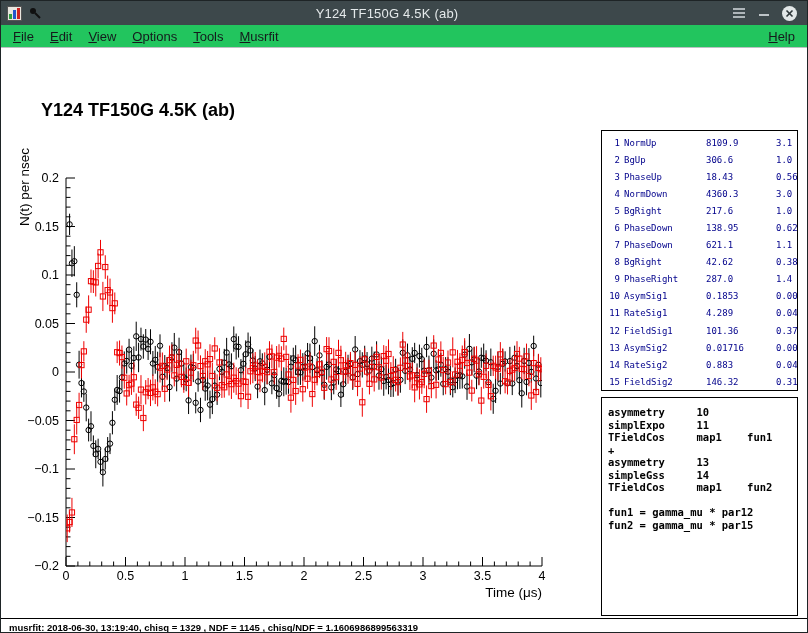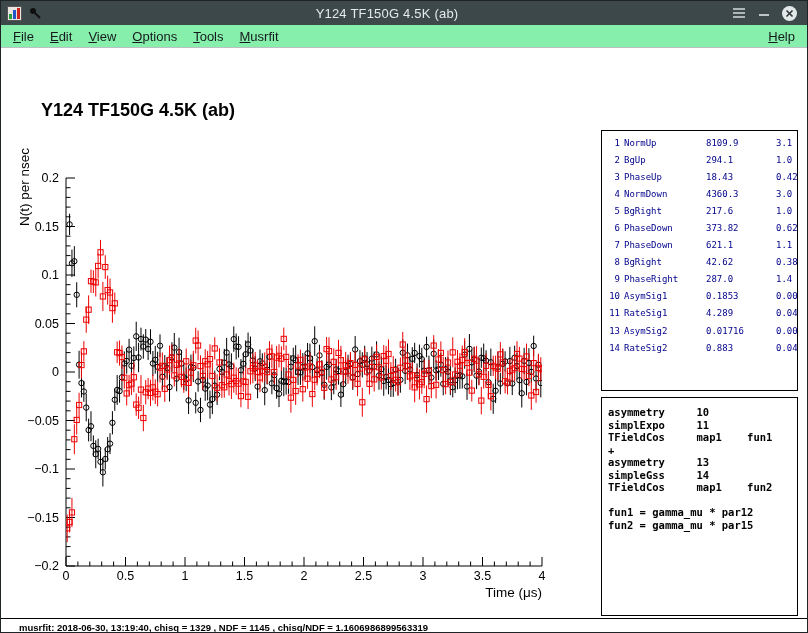--- a/index.html
+++ b/index.html
@@ -9,21 +9,21 @@
   
   .titlebar{position:absolute;left:0;top:0;right:0;height:24px;background:#3d484b;
     display:flex;align-items:center;color:#dde3e5;font-size:13px;}
   .tb-left{display:flex;align-items:center;gap:6px;padding-left:6px;}
   .tb-title{flex:1;text-align:center;color:#e4e9ea;letter-spacing:.2px;}
   .tb-right{display:flex;align-items:center;gap:12px;padding-right:10px;}
   .tb-btn{display:flex;align-items:center;justify-content:center;cursor:default;}
   .close-circle{width:15px;height:15px;border-radius:50%;background:#e2e7e8;
     display:flex;align-items:center;justify-content:center;}
   
-  .menubar{position:absolute;left:0;top:24px;right:0;height:22px;background:#86efac;
+  .menubar{position:absolute;left:0;top:24px;right:0;height:22px;background:#22c55e;
     border-bottom:1px solid #bcc0c2;display:flex;align-items:center;
     font-size:13px;color:#151a1c;padding:0 4px;}
   .menu-item{padding:0 8px;line-height:21px;}
   .menu-spacer{flex:1;}
   
   .content{position:absolute;left:0;top:47px;right:0;bottom:0;background:#fff;}
   .pad-title{position:absolute;left:40px;top:52px;font-size:18px;font-weight:bold;color:#000;}
   #plot{position:absolute;left:0;top:47px;}
   
   .param-box{position:absolute;left:600px;top:82px;width:197px;height:261px;
@@ -32,21 +32,21 @@
     padding:3px 0 0 3px;overflow:hidden;}
   .param-row{display:grid;grid-template-columns:15px 78px 66px 1fr;column-gap:4px;
     height:17.1px;align-items:center;}
   .param-no{text-align:right;}
   .theory-box{position:absolute;left:600px;top:349px;width:197px;height:219px;
     border:1px solid #000;background:#fff;box-sizing:border-box;overflow:hidden;}
   .theory-box pre{margin:8px 0 0 6px;font-family:"DejaVu Sans Mono",monospace;
     font-size:10.5px;font-weight:bold;line-height:12.5px;color:#000;white-space:pre;}
   
   .hline{position:absolute;left:0;right:0;height:1px;background:#000;}
-  .status-line{position:absolute;left:18px;top:574px;font-size:9.5px;font-weight:bold;color:#000;}
+  .status-line{position:absolute;left:8px;top:574px;font-size:9.5px;font-weight:bold;color:#000;}
 </style>
 </head>
 <body>
 
 <div class="window">
 
   <div class="titlebar">
     <div class="tb-left">
       <svg class="tb-btn" width="15" height="15" viewBox="0 0 15 15">
         <rect x="0.5" y="0.5" width="14" height="14" fill="#e8e6df" stroke="#555"></rect>
@@ -1020,45 +1020,45 @@
       <div>
           <div class="param-row">
             <span class="param-no">1</span>
             <span class="param-name">NormUp</span>
             <span class="param-value">8109.9</span>
             <span class="param-error">3.1</span>
           </div>
           <div class="param-row">
             <span class="param-no">2</span>
             <span class="param-name">BgUp</span>
-            <span class="param-value">294.1</span>
+            <span class="param-value">306.6</span>
             <span class="param-error">1.0</span>
           </div>
           <div class="param-row">
             <span class="param-no">3</span>
             <span class="param-name">PhaseUp</span>
             <span class="param-value">18.43</span>
-            <span class="param-error">0.42</span>
+            <span class="param-error">0.56</span>
           </div>
           <div class="param-row">
             <span class="param-no">4</span>
             <span class="param-name">NormDown</span>
             <span class="param-value">4360.3</span>
             <span class="param-error">3.0</span>
           </div>
           <div class="param-row">
             <span class="param-no">5</span>
             <span class="param-name">BgRight</span>
             <span class="param-value">217.6</span>
             <span class="param-error">1.0</span>
           </div>
           <div class="param-row">
             <span class="param-no">6</span>
             <span class="param-name">PhaseDown</span>
-            <span class="param-value">373.82</span>
+            <span class="param-value">138.95</span>
             <span class="param-error">0.62</span>
           </div>
           <div class="param-row">
             <span class="param-no">7</span>
             <span class="param-name">PhaseDown</span>
             <span class="param-value">621.1</span>
             <span class="param-error">1.1</span>
           </div>
           <div class="param-row">
             <span class="param-no">8</span>
@@ -1078,30 +1078,42 @@
             <span class="param-value">0.1853</span>
             <span class="param-error">0.0028</span>
           </div>
           <div class="param-row">
             <span class="param-no">11</span>
             <span class="param-name">RateSig1</span>
             <span class="param-value">4.289</span>
             <span class="param-error">0.043</span>
           </div>
           <div class="param-row">
+            <span class="param-no">12</span>
+            <span class="param-name">FieldSig1</span>
+            <span class="param-value">101.36</span>
+            <span class="param-error">0.37</span>
+          </div>
+          <div class="param-row">
             <span class="param-no">13</span>
             <span class="param-name">AsymSig2</span>
             <span class="param-value">0.01716</span>
             <span class="param-error">0.00098</span>
           </div>
           <div class="param-row">
             <span class="param-no">14</span>
             <span class="param-name">RateSig2</span>
             <span class="param-value">0.883</span>
             <span class="param-error">0.045</span>
+          </div>
+          <div class="param-row">
+            <span class="param-no">15</span>
+            <span class="param-name">FieldSig2</span>
+            <span class="param-value">146.32</span>
+            <span class="param-error">0.31</span>
           </div>
         </div>
     </div>
 
     <div class="theory-box">
       <pre>asymmetry     10
 simplExpo     11
 TFieldCos     map1    fun1
 +
 asymmetry     13

